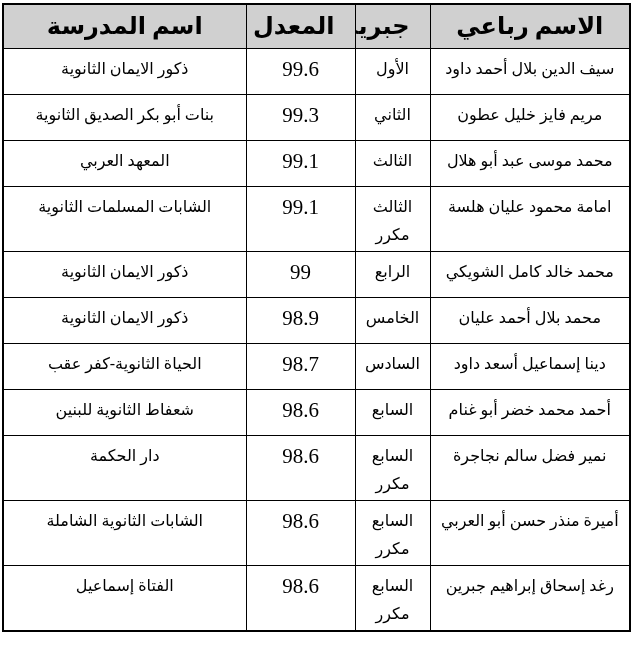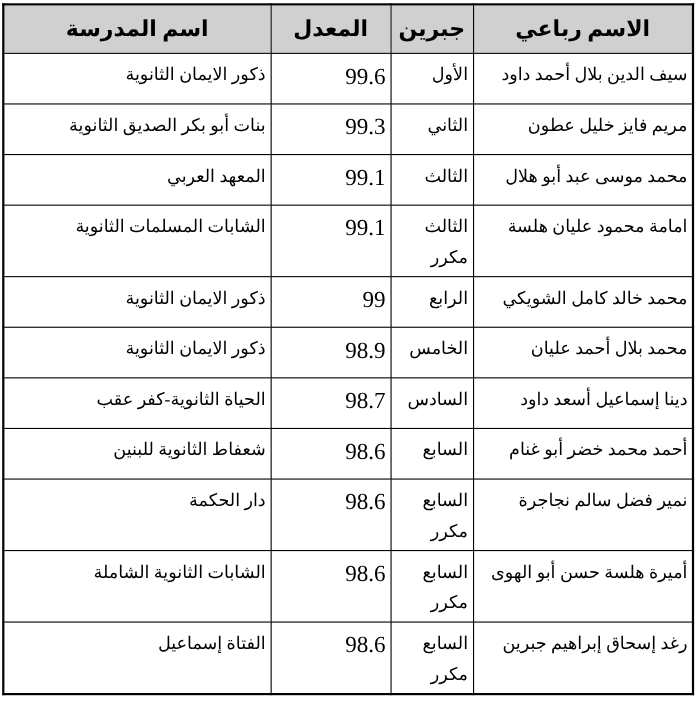--- a/index.html
+++ b/index.html
@@ -22,31 +22,30 @@
     border: 1px solid var(--border-color);
     text-align: center;
     color: #000000;
     overflow: hidden;
   }
   thead th {
     background: var(--header-bg);
     height: 44px;
     vertical-align: middle;
     font-weight: bold;
-    font-size: 20px;
-    padding: 2px 5px;
+    font-size: 24px;
+    padding: 2px 20px;
   }
   tbody tr { height: 46px; }
   tbody td {
     vertical-align: top;
     font-size: 16px;
     line-height: 28px;
     padding: 6px 4px 2px 4px;
     white-space: pre-line;
-    text-align: right;
   }
   td.col-avg { font-size: 21px; }
 </style>
 </head>
 <body>
 
 <div class="page" dir="rtl">
   <table class="results">
     <colgroup>
       <col style="width:200px">
@@ -113,21 +112,21 @@
     <td class="col-school">شعفاط الثانوية للبنين</td>
   </tr>
         <tr>
     <td class="col-name">نمير فضل سالم نجاجرة</td>
     <td class="col-rank">السابع
 مكرر</td>
     <td class="col-avg">98.6</td>
     <td class="col-school">دار الحكمة</td>
   </tr>
         <tr>
-    <td class="col-name">أميرة هلسة حسن أبو الهوى</td>
+    <td class="col-name">أميرة منذر حسن أبو العربي</td>
     <td class="col-rank">السابع
 مكرر</td>
     <td class="col-avg">98.6</td>
     <td class="col-school">الشابات الثانوية الشاملة</td>
   </tr>
         <tr>
     <td class="col-name">رغد إسحاق إبراهيم جبرين</td>
     <td class="col-rank">السابع
 مكرر</td>
     <td class="col-avg">98.6</td>

